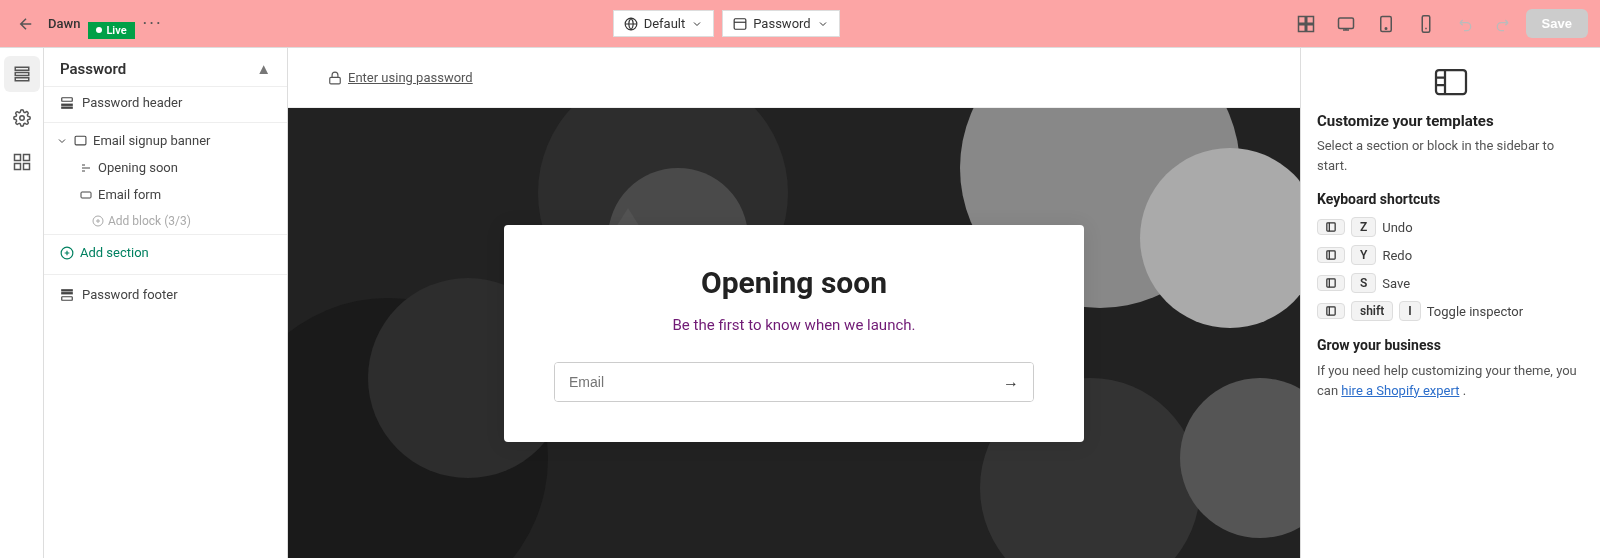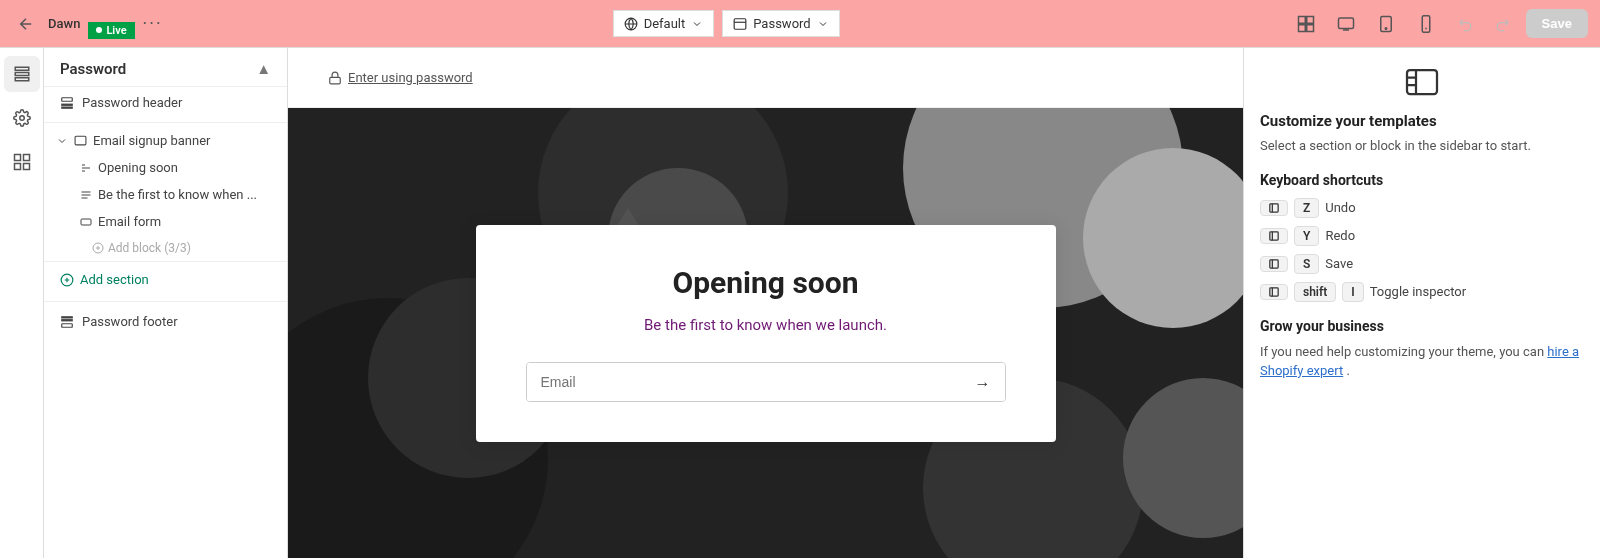--- a/index.html
+++ b/index.html
@@ -61,21 +61,21 @@
     .preview-password-link { display: flex; align-items: center; gap: 6px; color: #555; font-size: 13px; text-decoration: underline; cursor: pointer; }
     .preview-bg { flex: 1; position: relative; background: #222; display: flex; align-items: center; justify-content: center; overflow: hidden; }
     .card-overlay { background: #fff; border-radius: 4px; padding: 40px 50px; text-align: center; width: 580px; z-index: 10; position: relative; box-shadow: 0 2px 20px rgba(0,0,0,0.1); }
     .card-title { font-size: 30px; font-weight: 700; color: #222; margin-bottom: 16px; }
     .card-subtitle { color: #701a75; font-size: 15px; margin-bottom: 28px; }
     .card-input-row { display: flex; border: 1px solid #ccc; border-radius: 4px; overflow: hidden; }
     .card-input { flex: 1; padding: 10px 14px; border: none; outline: none; font-size: 14px; color: #999; }
     .card-input-btn { background: #fff; border: none; padding: 10px 14px; cursor: pointer; color: #333; font-size: 16px; }
 
     
-    .right-panel { width: 357px; background: #fff; border-left: 1px solid #ddd; padding: 16px; overflow-y: auto; flex-shrink: 0; }
+    .right-panel { width: 300px; background: #fff; border-left: 1px solid #ddd; padding: 16px; overflow-y: auto; flex-shrink: 0; }
     .rp-icon { display: flex; justify-content: center; margin-bottom: 12px; }
     .rp-icon svg { color: #333; }
     .rp-title { font-size: 15px; font-weight: 700; color: #222; margin-bottom: 6px; }
     .rp-desc { font-size: 13px; color: #555; margin-bottom: 16px; line-height: 1.5; }
     .rp-section-title { font-size: 14px; font-weight: 700; color: #222; margin-bottom: 10px; }
     .shortcut-row { display: flex; align-items: center; gap: 6px; margin-bottom: 8px; font-size: 13px; color: #444; }
     .kbd { background: #f3f3f3; border: 1px solid #ddd; border-radius: 4px; padding: 2px 8px; font-size: 12px; font-weight: 600; color: #333; display: inline-flex; align-items: center; gap: 4px; }
     .rp-grow-title { font-size: 14px; font-weight: 700; color: #222; margin: 16px 0 8px; }
     .rp-grow-desc { font-size: 13px; color: #555; line-height: 1.5; }
     .rp-link { color: #2c6ecb; text-decoration: underline; cursor: pointer; }
@@ -222,28 +222,20 @@
       <span>Email signup banner</span>
     </div>
     <div class="tree-item sub">
       <svg width="12" height="12" viewBox="0 0 24 24" fill="none" stroke="currentColor" stroke-width="2">
           <path d="M4 12h16M4 6h6M4 18h6"></path>
         </svg>
       <span>Opening soon</span>
     </div>
     <div class="tree-item sub">
       <svg width="12" height="12" viewBox="0 0 24 24" fill="none" stroke="currentColor" stroke-width="2">
-          <line x1="3" y1="6" x2="21" y2="6"></line>
-          <line x1="3" y1="12" x2="21" y2="12"></line>
-          <line x1="3" y1="18" x2="15" y2="18"></line>
-        </svg>
-      <span>Be the first to know when ...</span>
-    </div>
-    <div class="tree-item sub">
-      <svg width="12" height="12" viewBox="0 0 24 24" fill="none" stroke="currentColor" stroke-width="2">
           <rect x="2" y="6" width="20" height="12" rx="2"></rect>
         </svg>
       <span>Email form</span>
     </div>
     <div class="add-block">
       <svg width="12" height="12" viewBox="0 0 24 24" fill="none" stroke="currentColor" stroke-width="2">
           <circle cx="12" cy="12" r="10"></circle>
           <path d="M12 8v8M8 12h8"></path>
         </svg>
       <span>Add block (3/3)</span>

